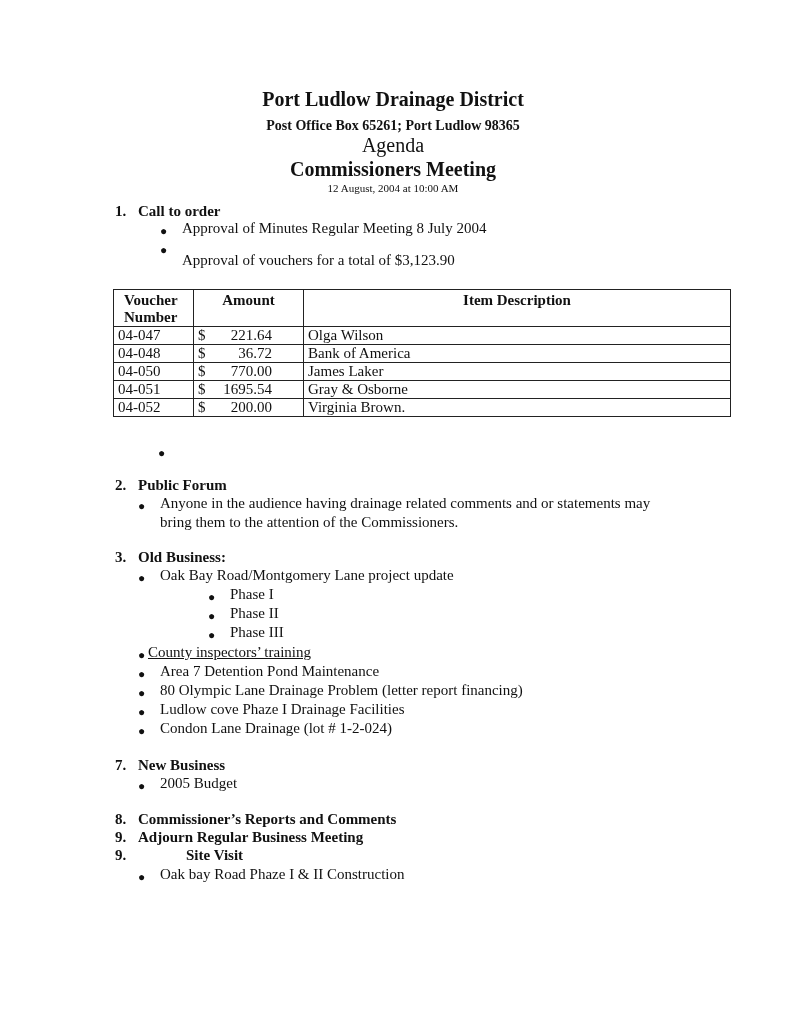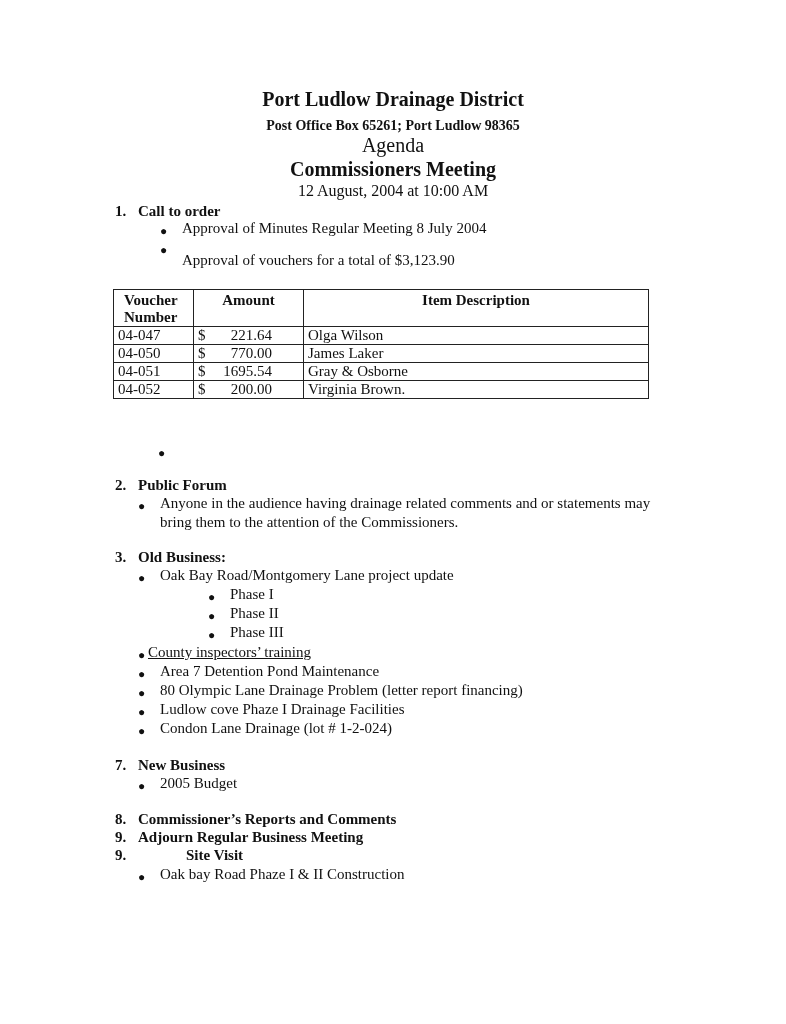--- a/index.html
+++ b/index.html
@@ -5,28 +5,28 @@
     html, body { margin: 0; padding: 0; background: #ffffff; }
     body {
       width: 786px; height: 1024px; position: relative; overflow: hidden;
       font-family: "Liberation Serif", "DejaVu Serif", serif; color: #111;
     }
     .center { position: absolute; left: 0; width: 786px; text-align: center; white-space: nowrap; }
     .title { top: 88px; font-size: 20px; font-weight: bold; }
     .address { top: 118px; font-size: 14px; font-weight: bold; }
     .agenda { top: 134px; font-size: 20px; font-weight: normal; }
     .meeting { top: 158px; font-size: 20px; font-weight: bold; }
-    .date { top: 182px; font-size: 16px; }
+    .date { top: 182px; font-size: 11px; }
 
     .abs { position: absolute; white-space: nowrap; font-size: 15px; }
     .sec { font-weight: bold; }
     .bullet { position: absolute; font-size: 12px; }
 
     table.vouchers {
-      position: absolute; left: 113px; top: 289px; width: 536px;
+      position: absolute; left: 113px; top: 289px; width: 618px;
       border-collapse: collapse; font-size: 15px;
     }
     table.vouchers th, table.vouchers td {
       border: 1px solid #222; padding: 0 4px; text-align: left; vertical-align: top; line-height: 17px;
     }
     table.vouchers th { font-weight: bold; text-align: center; padding-top: 2px; }
     table.vouchers th.first { text-align: left; padding-left: 10px; }
     table.vouchers col.c1 { width: 80px; }
     table.vouchers col.c2 { width: 110px; }
     .amt-sign { display: inline-block; width: 14px; }
@@ -64,20 +64,25 @@
       </th>
       <th>Amount</th>
       <th>Item Description</th>
     </tr>
   </thead>
   <tbody>
     <tr>
       <td>04-047</td>
       <td><span class="amt-sign">$</span><span class="amt-val">221.64</span></td>
       <td>Olga Wilson</td>
+    </tr>
+    <tr>
+      <td>04-048</td>
+      <td><span class="amt-sign">$</span><span class="amt-val">36.72</span></td>
+      <td>Bank of America</td>
     </tr>
     <tr>
       <td>04-050</td>
       <td><span class="amt-sign">$</span><span class="amt-val">770.00</span></td>
       <td>James Laker</td>
     </tr>
     <tr>
       <td>04-051</td>
       <td><span class="amt-sign">$</span><span class="amt-val">1695.54</span></td>
       <td>Gray &amp; Osborne</td>

